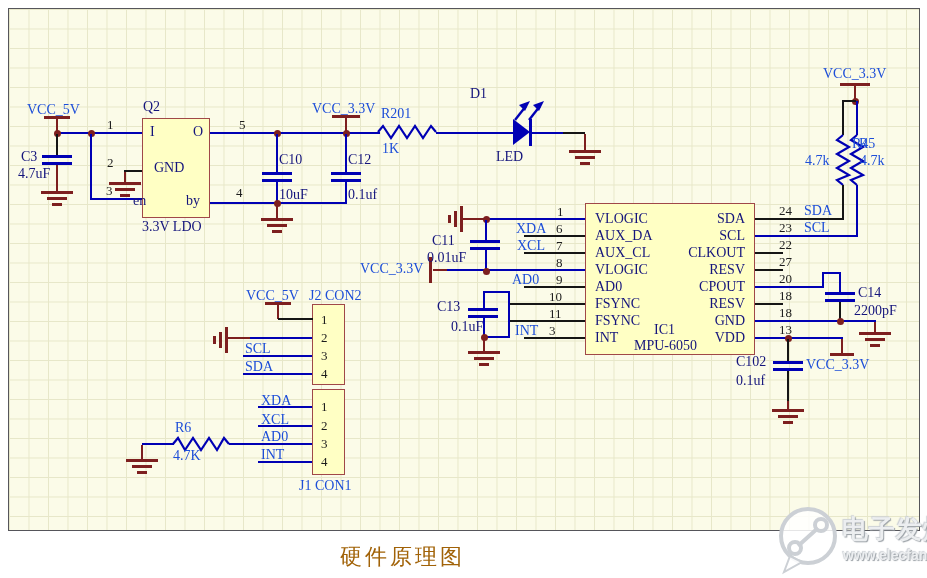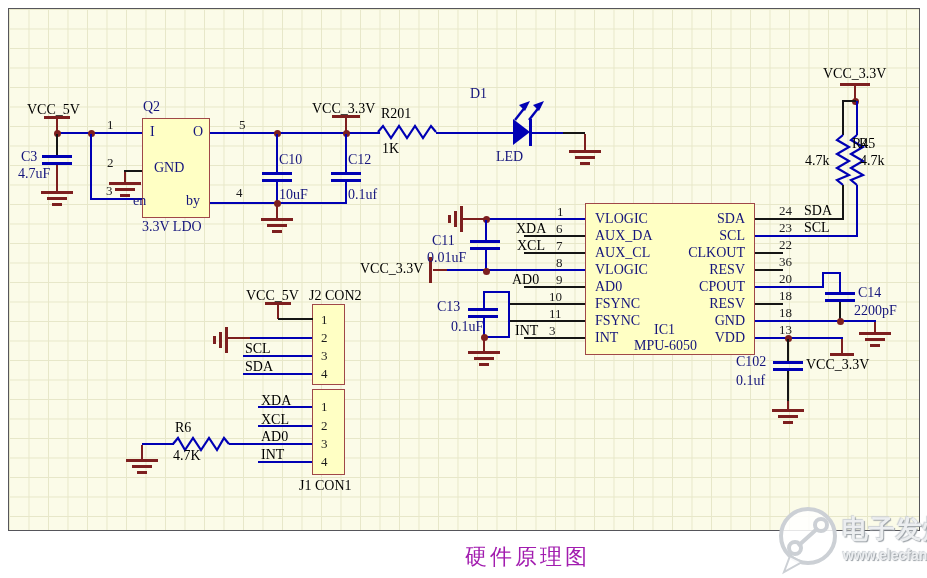--- a/index.html
+++ b/index.html
@@ -9,28 +9,28 @@
     background-image:linear-gradient(#e7e7c9 1px,transparent 1px),linear-gradient(90deg,#e7e7c9 1px,transparent 1px);
     background-size:19.5px 19.5px;border:1px solid #55555a;box-sizing:border-box;}
   .w{position:absolute;background:#0000b4;}
   .wk{position:absolute;background:#151515;}
   .wr{position:absolute;background:#7d1f1f;}
   .plate{position:absolute;background:#0000b4;height:3px;width:30px;}
   .dot{position:absolute;width:7px;height:7px;border-radius:50%;background:#7d1f1f;}
   .gbar{position:absolute;background:#7d1f1f;}
   .box{position:absolute;background:#ffffc4;border:1.5px solid #a04848;box-sizing:border-box;}
   .lbl{position:absolute;font-size:14px;line-height:15px;white-space:nowrap;}
-  .maroon{color:#000000;}
+  .maroon{color:#1d4ed8;}
   .navy{color:#14147c;}
   .num{font-size:13px;color:#1c1c1c;}
   .rt{text-align:right;}
   .tri{position:absolute;width:0;height:0;border-top:13px solid transparent;
        border-bottom:13px solid transparent;border-left:17px solid #0000b4;}
-  #caption{position:absolute;left:340px;top:542px;width:250px;text-align:right;
-           font-size:22px;letter-spacing:3px;color:#a21caf;}
+  #caption{position:absolute;left:340px;top:542px;width:250px;text-align:left;
+           font-size:22px;letter-spacing:3px;color:#a16207;}
   .wm{position:absolute;color:#eceef0;font-family:"Liberation Sans",sans-serif;font-weight:bold;
       text-shadow:1px 1px 1px #9aa0a6,-1px -1px 1px #cdd1d6;white-space:nowrap;}
   svg{position:absolute;overflow:visible;}
 </style>
 </head>
 <body>
 
 <div id="stage">
   <div id="sheet"></div>
 
@@ -269,21 +269,21 @@
   <span class="lbl num" style="left:549px;top:306px">11</span>
   <span class="lbl num" style="left:549px;top:323px">3</span>
   <span class="lbl maroon" style="left:516px;top:221px">XDA</span>
   <span class="lbl maroon" style="left:517px;top:238px">XCL</span>
   <span class="lbl maroon" style="left:512px;top:272px">AD0</span>
   <span class="lbl maroon" style="left:515px;top:323px">INT</span>
 
   <span class="lbl num" style="left:779px;top:203px">24</span>
   <span class="lbl num" style="left:779px;top:220px">23</span>
   <span class="lbl num" style="left:779px;top:237px">22</span>
-  <span class="lbl num" style="left:779px;top:254px">36</span>
+  <span class="lbl num" style="left:779px;top:254px">27</span>
   <span class="lbl num" style="left:779px;top:271px">20</span>
   <span class="lbl num" style="left:779px;top:288px">18</span>
   <span class="lbl num" style="left:779px;top:305px">18</span>
   <span class="lbl num" style="left:779px;top:322px">13</span>
   <span class="lbl maroon" style="left:804px;top:203px">SDA</span>
   <span class="lbl maroon" style="left:804px;top:220px">SCL</span>
 
   <span class="lbl navy" style="left:432px;top:233px">C11</span>
   <span class="lbl navy" style="left:427px;top:250px">0.01uF</span>
   <span class="lbl maroon" style="left:360px;top:261px">VCC_3.3V</span>

